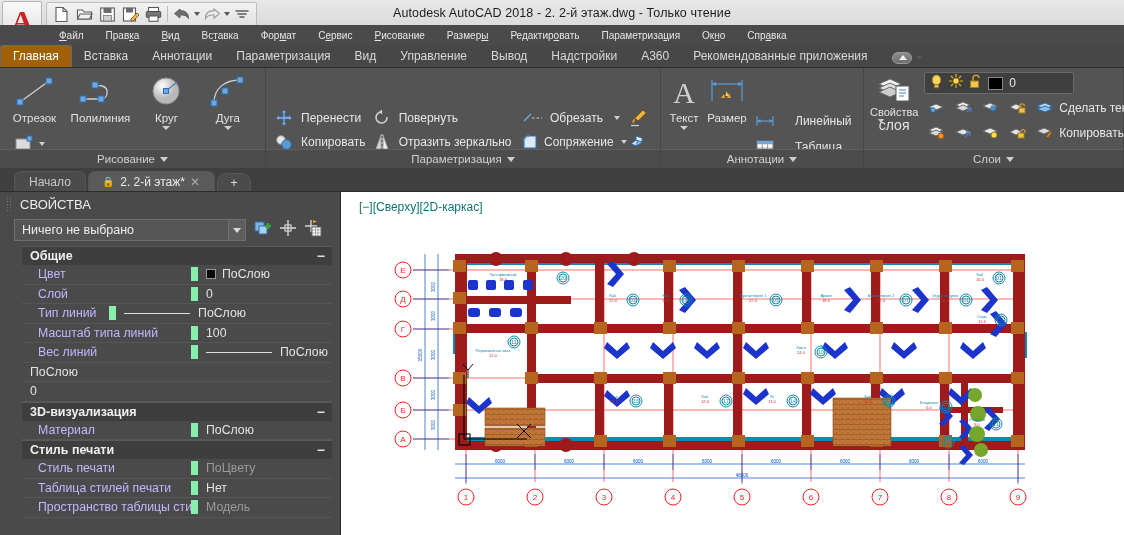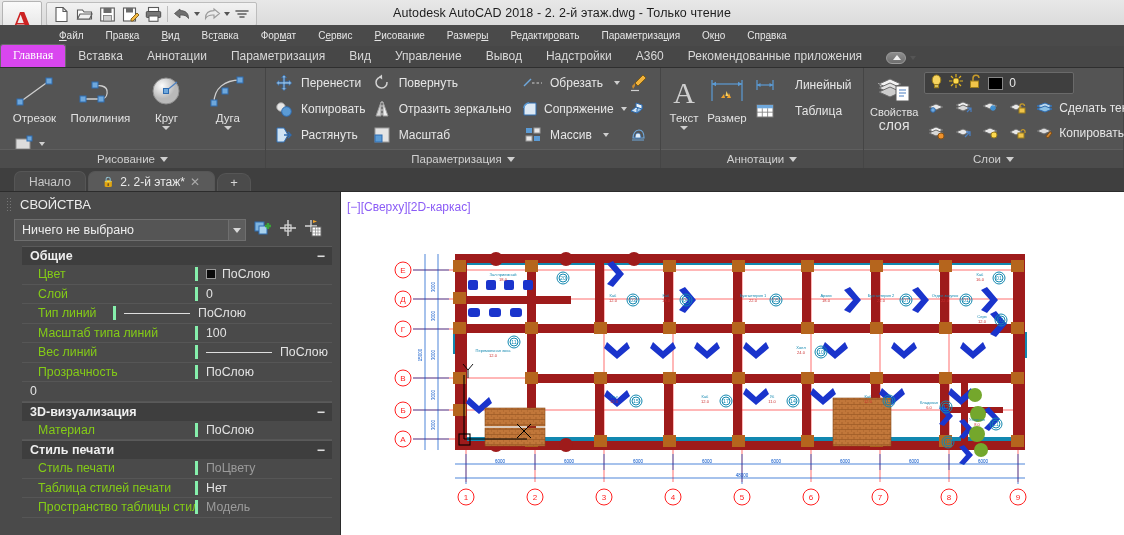--- a/index.html
+++ b/index.html
@@ -59,24 +59,23 @@
   
   .ribbon-tabs {
     position: absolute; left: 0; top: 46px; width: 1124px; height: 22px;
     background: #474747; display: flex; align-items: flex-end;
     border-bottom: 1px solid #2f2f2f;
   }
   .rtab {
     font-size: 12px; color: #d8d8d8; padding: 3px 12px 4px 12px; white-space: nowrap;
   }
   .rtab.active {
-    background: #d946ef; color: #ffffff;
+    background: #a16207; color: #ffffff;
     border-top: 1px solid #6a6a6a; border-left: 1px solid #6a6a6a; border-right: 1px solid #6a6a6a;
     border-radius: 3px 3px 0 0;
-    font-family: Liberation Serif, serif;
   }
   .rtab-extra { margin-left: 12px; display:flex; align-items:center; gap:4px; padding-bottom:3px;}
   .cloud-btn {
     width: 20px; height: 12px; background: linear-gradient(180deg,#8d8d8d,#6e6e6e);
     border: 1px solid #9b9b9b; border-radius: 6px; position: relative;
   }
   .cloud-btn::after {
     content: ''; position: absolute; left: 6px; top: 2px; width: 0; height: 0;
     border-left: 4px solid transparent; border-right: 4px solid transparent; border-bottom: 5px solid #f0f0f0;
   }
@@ -103,21 +102,21 @@
   .bigbtn .lbl { font-size: 11.5px; color:#e2e2e2; margin-top:1px; white-space:nowrap; }
   .bigbtn .dn { width:0;height:0;border-left:4px solid transparent;border-right:4px solid transparent;border-top:4px solid #cfcfcf; margin-top:2px; }
 
   .smallcol { display:inline-flex; flex-direction:column; gap:2px; vertical-align: top; padding-top:2px; }
   .smallrow { display:flex; align-items:center; gap:3px; height:24px; }
   .ico24 { width:24px;height:22px;display:flex;align-items:center;justify-content:center; }
   .dncaret { width:0;height:0;border-left:3.5px solid transparent;border-right:3.5px solid transparent;border-top:4px solid #cfcfcf; }
 
   
   .editgrid { display:flex; gap: 0px; }
-  .editcol { display:flex; flex-direction:column; gap:2px; padding-right:4px; }
+  .editcol { display:flex; flex-direction:column; gap:2px; padding-right:4px;margin-top:36px; }
   .mrow { display:flex; align-items:center; gap:5px; height:24px; }
   .mrow .t { font-size:12px; color:#e6e6e6; white-space:nowrap; }
 
   
   .annotrow { display:flex; align-items:center; gap:18px; height:24px;}
   .annotrow .t { font-size:12px; color:#e6e6e6; }
 
   
   .layerbar {
     display:flex; align-items:center; gap:6px; height:22px;
@@ -173,34 +172,34 @@
   .grp-head {
     height: 19px; background: #3e3e3e; border-top:1px solid #5a5a5a;
     display:flex; align-items:center; justify-content: space-between;
     padding: 0 7px 0 8px; font-size: 12.5px; font-weight: bold; color:#efefef;
   }
   .grp-head .minus { font-size: 14px; color:#dcdcdc; line-height:1; }
   .prow {
     height: 19.5px; display:flex; align-items:center;
     border-bottom: 1px solid #565656; font-size: 12.3px;
   }
-  .prow .k { width: 176px; padding-left: 16px; color:#84cc16; border-right:3px solid #86efac; white-space:nowrap; overflow:hidden; }
+  .prow .k { width: 176px; padding-left: 16px; color:#c4b5fd; border-right:7px solid #86efac; white-space:nowrap; overflow:hidden; }
   .prow .v { flex:1; padding-left: 8px; color:#e3e3e3; display:flex; align-items:center; gap:6px; }
   .prow .v.dim { color:#9b9b9b; }
   .vsw { width:10px;height:10px;background:#0a0a0a; border:1px solid #999; display:inline-block;}
   .vline { display:inline-block; width: 66px; height:0; border-top:1.5px solid #dedede; margin-right:2px; }
   .vrow-line { justify-content: flex-end; padding-right: 86px; }
 
   
   .canvas {
     position: absolute; left: 341px; top: 192px; width: 783px; height: 343px;
     background: #ffffff; overflow: hidden;
   }
   .vp-label {
-    position: absolute; left: 6px; top: 8px; font-size: 12px; color: #8b5cf6;
+    position: absolute; left: 18px; top: 8px; font-size: 12px; color: #0f766e;
   }
   .drawing { position:absolute; left:0; top:0; width:783px; height:343px; }
 </style>
 </head>
 <body>
 
 <div id="app">
 
   <div class="titlebar">
 
@@ -773,21 +772,20 @@
         <span class="v">100</span>
       </div>
       <div class="prow">
         <span class="k">Вес линий</span>
         <span class="v" style="justify-content:flex-start">
             <i class="vline"></i>
             <span>ПоСлою</span>
           </span>
       </div>
       <div class="prow">
-        <span class="k">Прозрачность</span>
         <span class="v">ПоСлою</span>
       </div>
       <div class="prow">
         <span class="v">0</span>
       </div>
 
       <div class="grp-head">
         <span>3D-визуализация</span>
         <span class="minus">−</span>
       </div>

